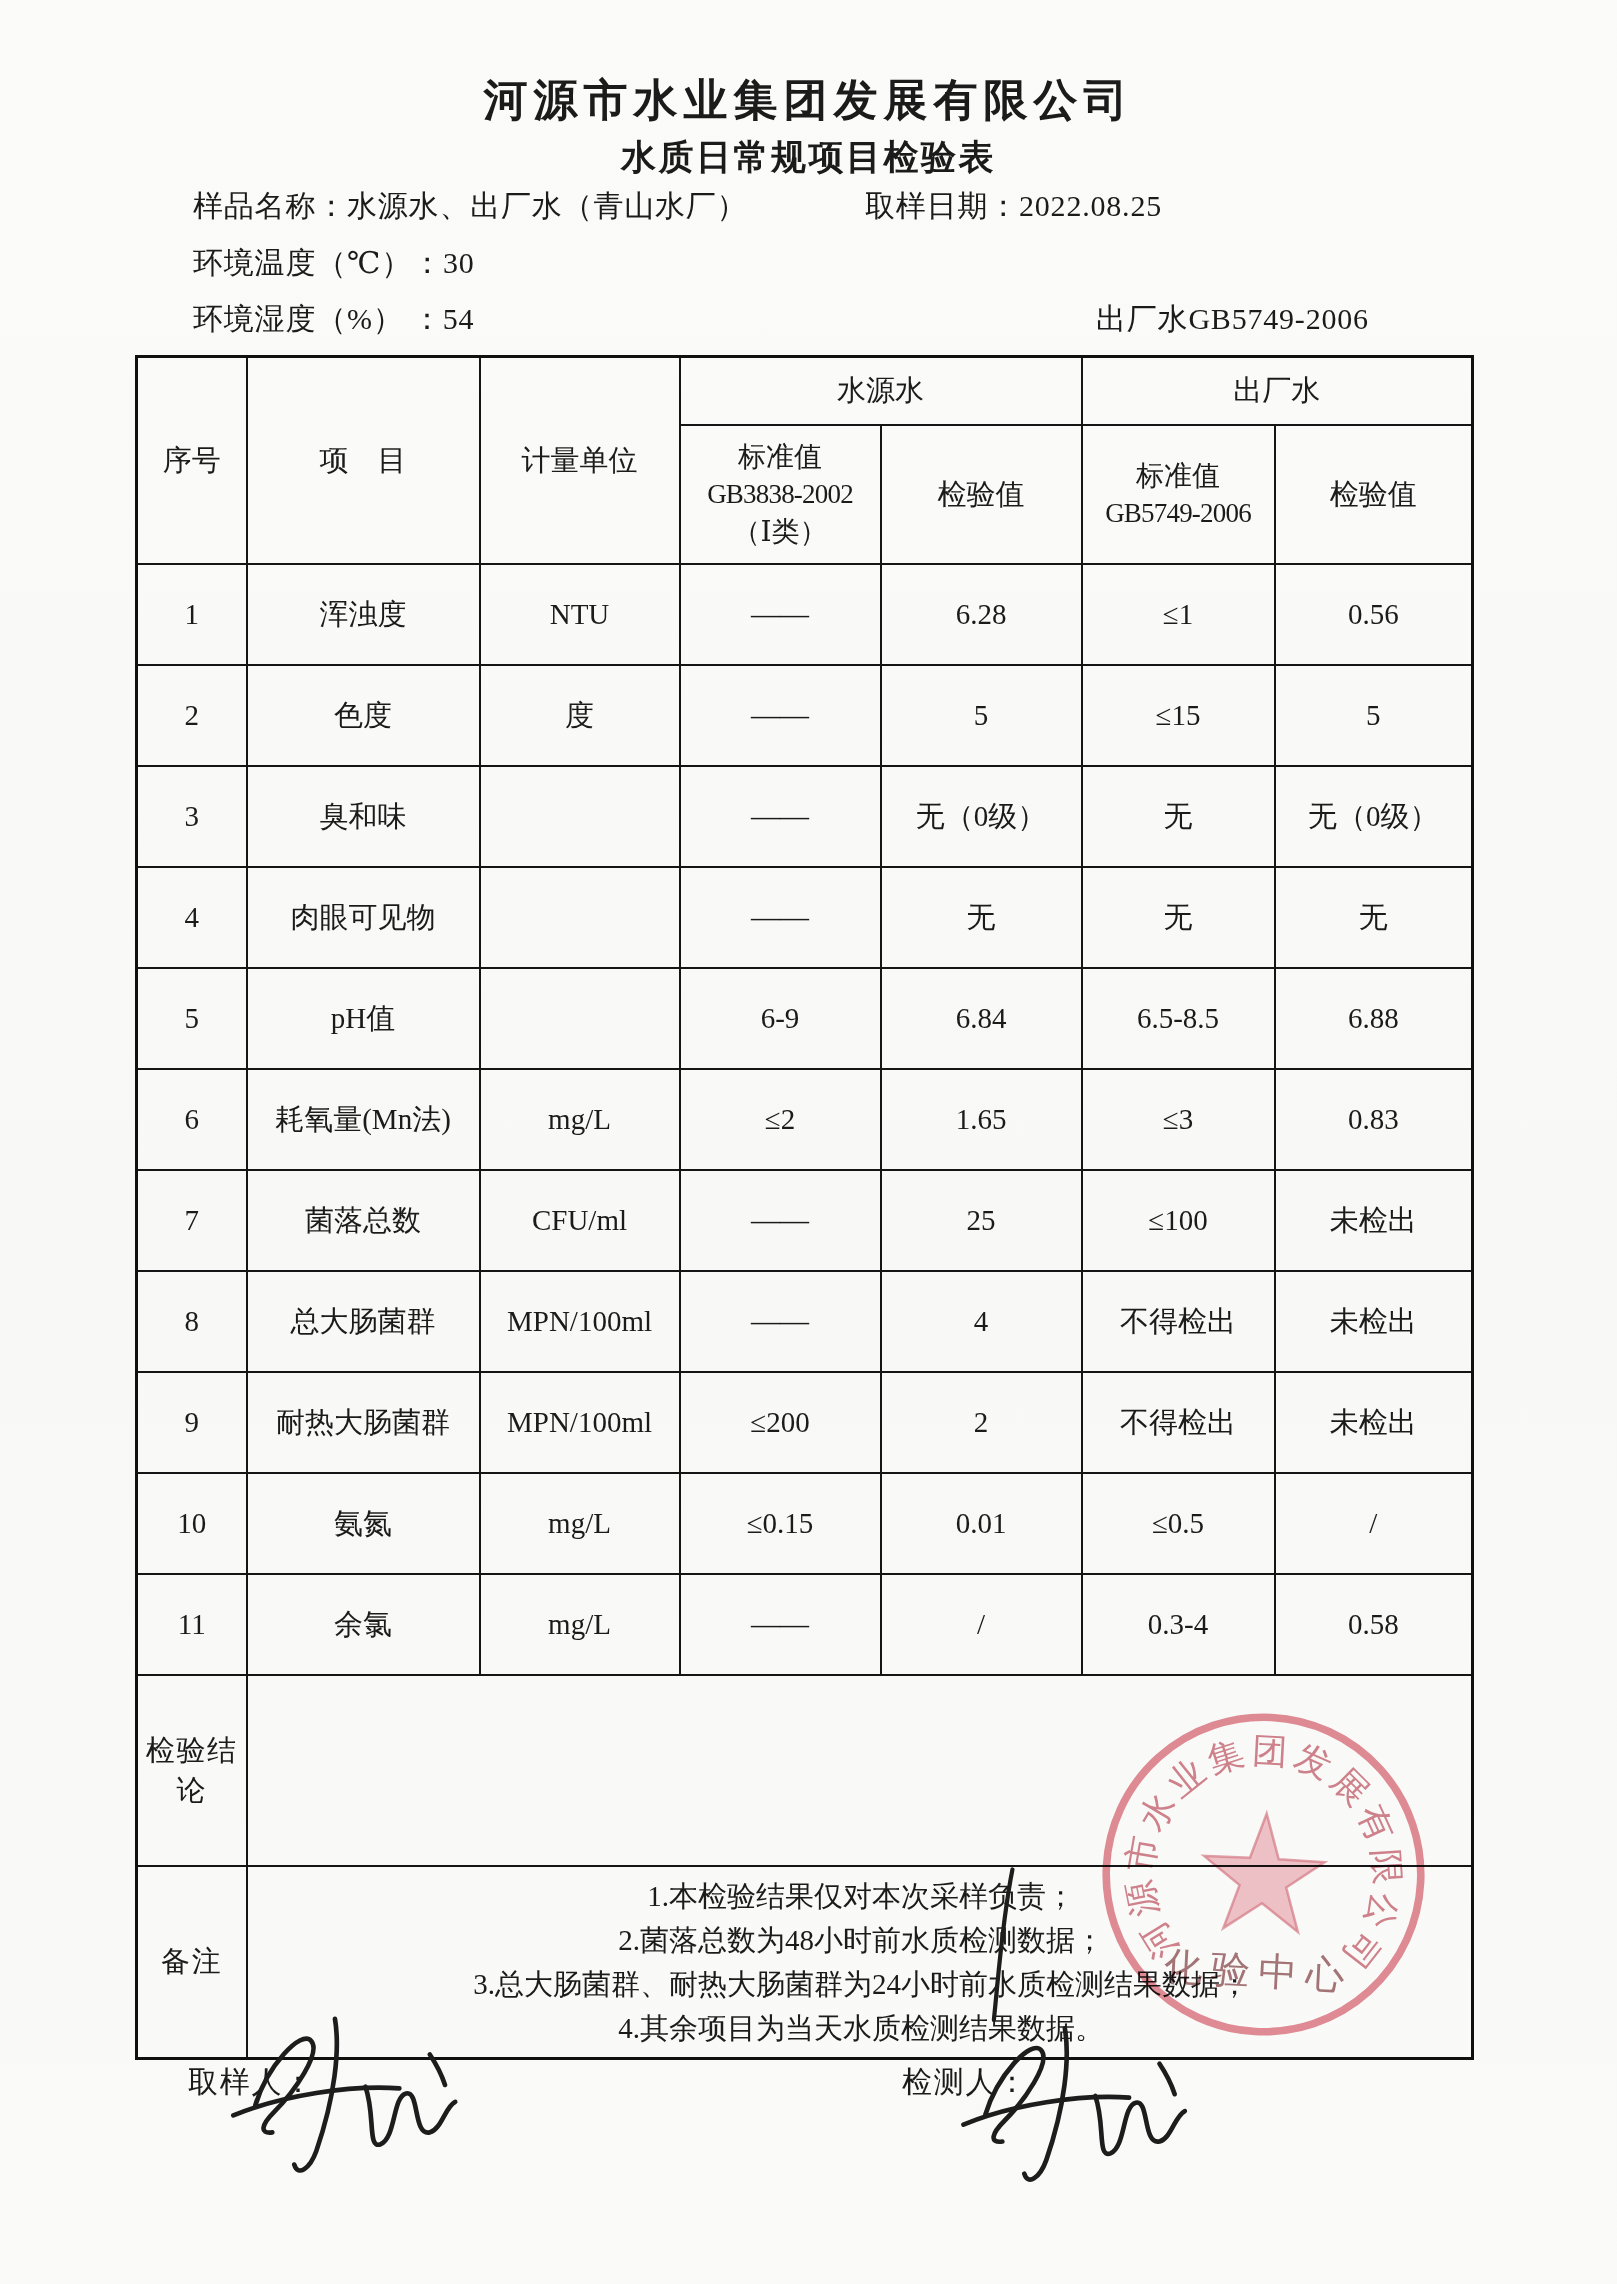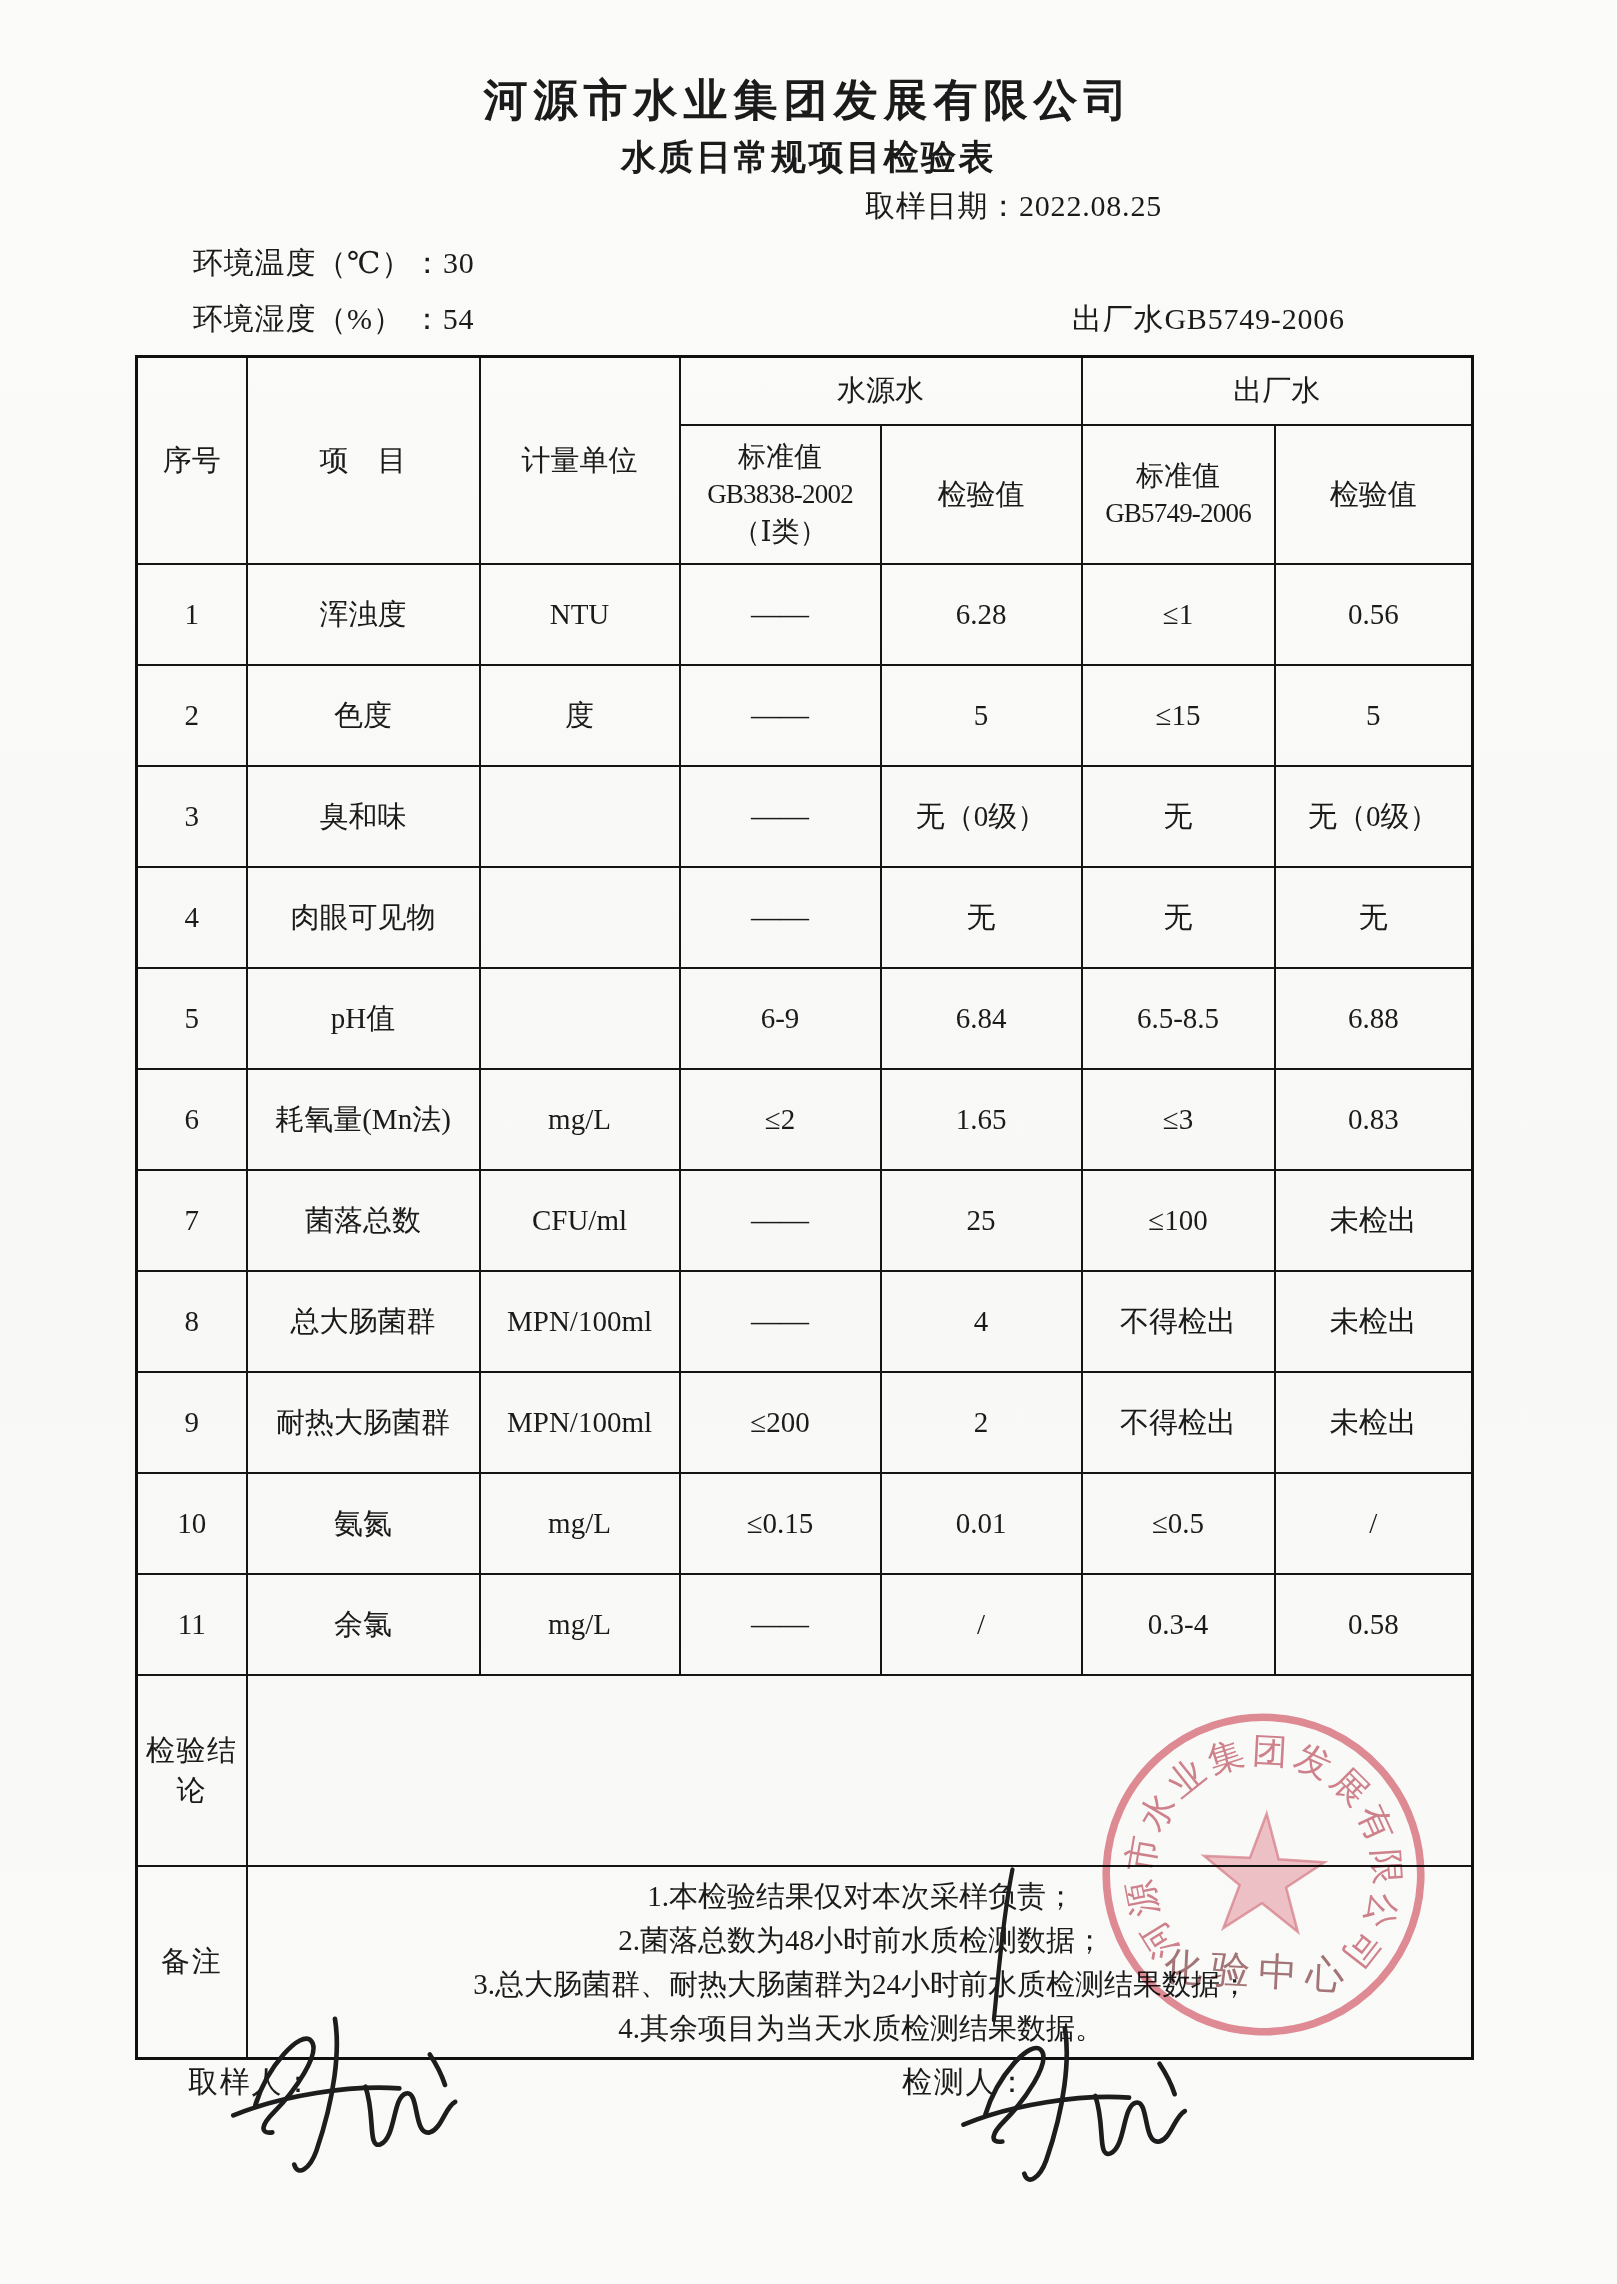--- a/index.html
+++ b/index.html
@@ -23,21 +23,21 @@
   .subtitle{
     position:absolute;top:134px;left:0;width:100%;
     text-align:center;font-size:35px;font-weight:bold;letter-spacing:2.5px;
   }
   .infoline{position:absolute;font-size:30px;letter-spacing:0.8px;white-space:nowrap;}
   #info-sample{top:186px;left:193px;}
   #info-date{top:186px;left:865px;}
   #info-temp{top:243px;left:193px;}
   #info-std{top:243px;left:865px;}
   #info-humid{top:299px;left:193px;}
-  #info-std2{top:299px;left:1072px;}
+  #info-std2{top:299px;left:1096px;}
 
   table.report{
     position:absolute;left:135px;top:355px;
     width:1337px;height:1675px;
     border-collapse:collapse;table-layout:fixed;
     font-size:29px;
   }
   table.report td,table.report th{
     border:2.5px solid #151515;
     padding:0;text-align:center;vertical-align:middle;
@@ -69,20 +69,21 @@
   .hidden-defs{position:absolute;width:0;height:0;overflow:hidden;}
 </style>
 </head>
 <body>
 
 <div class="page">
 
   <div class="title">河源市水业集团发展有限公司</div>
   <div class="subtitle">水质日常规项目检验表</div>
 
+  <div class="infoline" id="info-sample">样品名称：水源水、出厂水（青山水厂）</div>
   <div class="infoline" id="info-date">取样日期：2022.08.25</div>
   <div class="infoline" id="info-temp">环境温度（℃）：30</div>
   <div class="infoline" id="info-humid">环境湿度（%） ：54</div>
   <div class="infoline" id="info-std2">出厂水GB5749-2006</div>
 
   <table class="report">
     <colgroup>
       <col style="width:110px">
         <col style="width:233px">
         <col style="width:200px">

